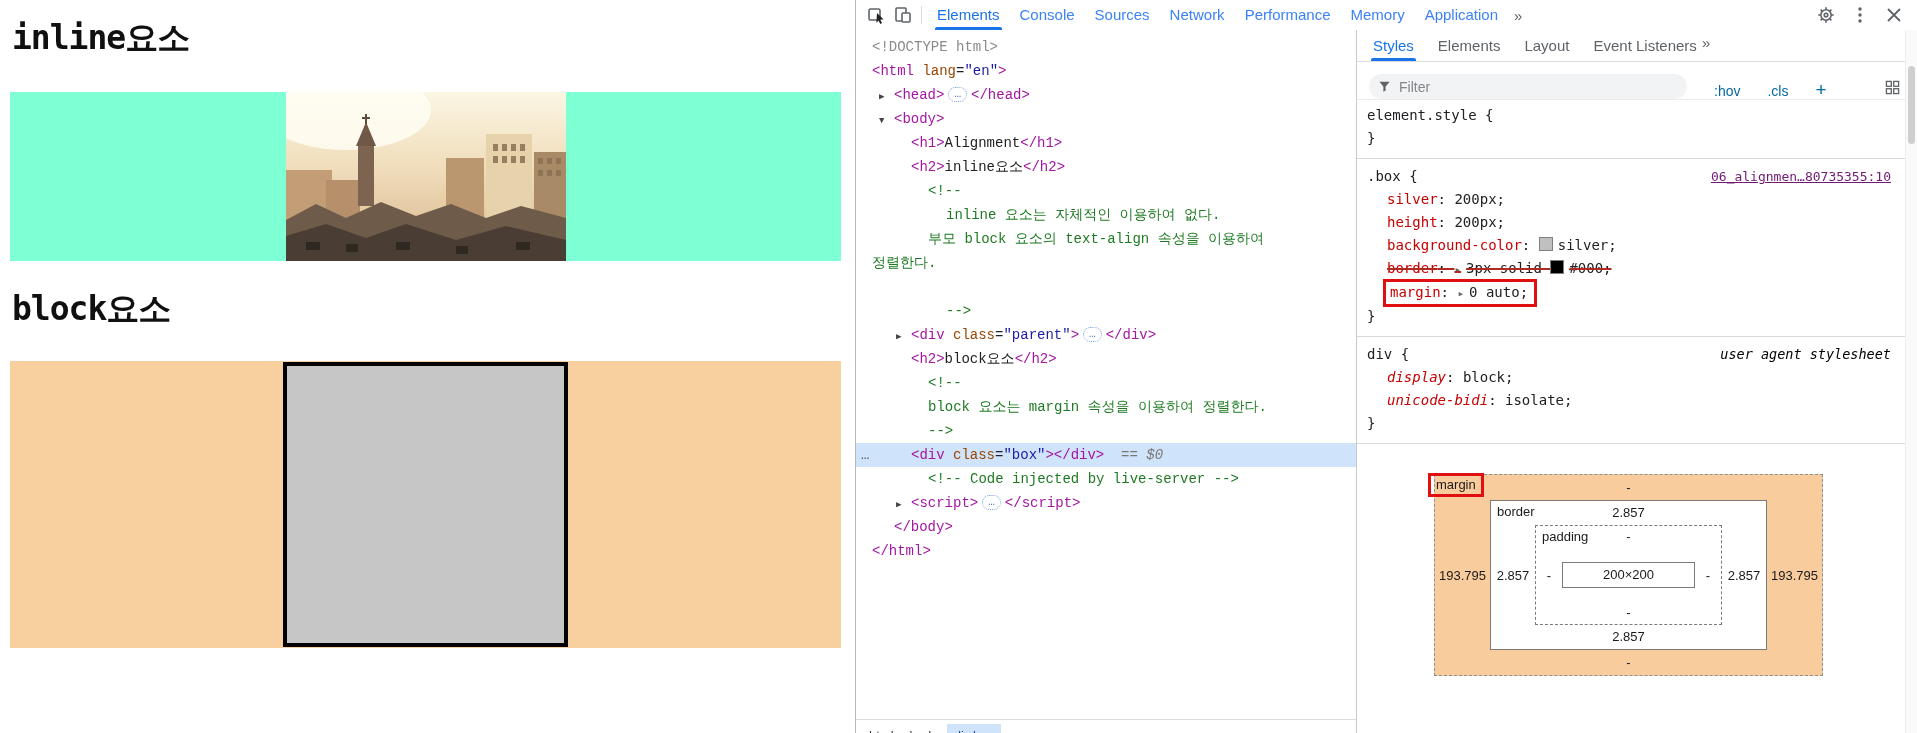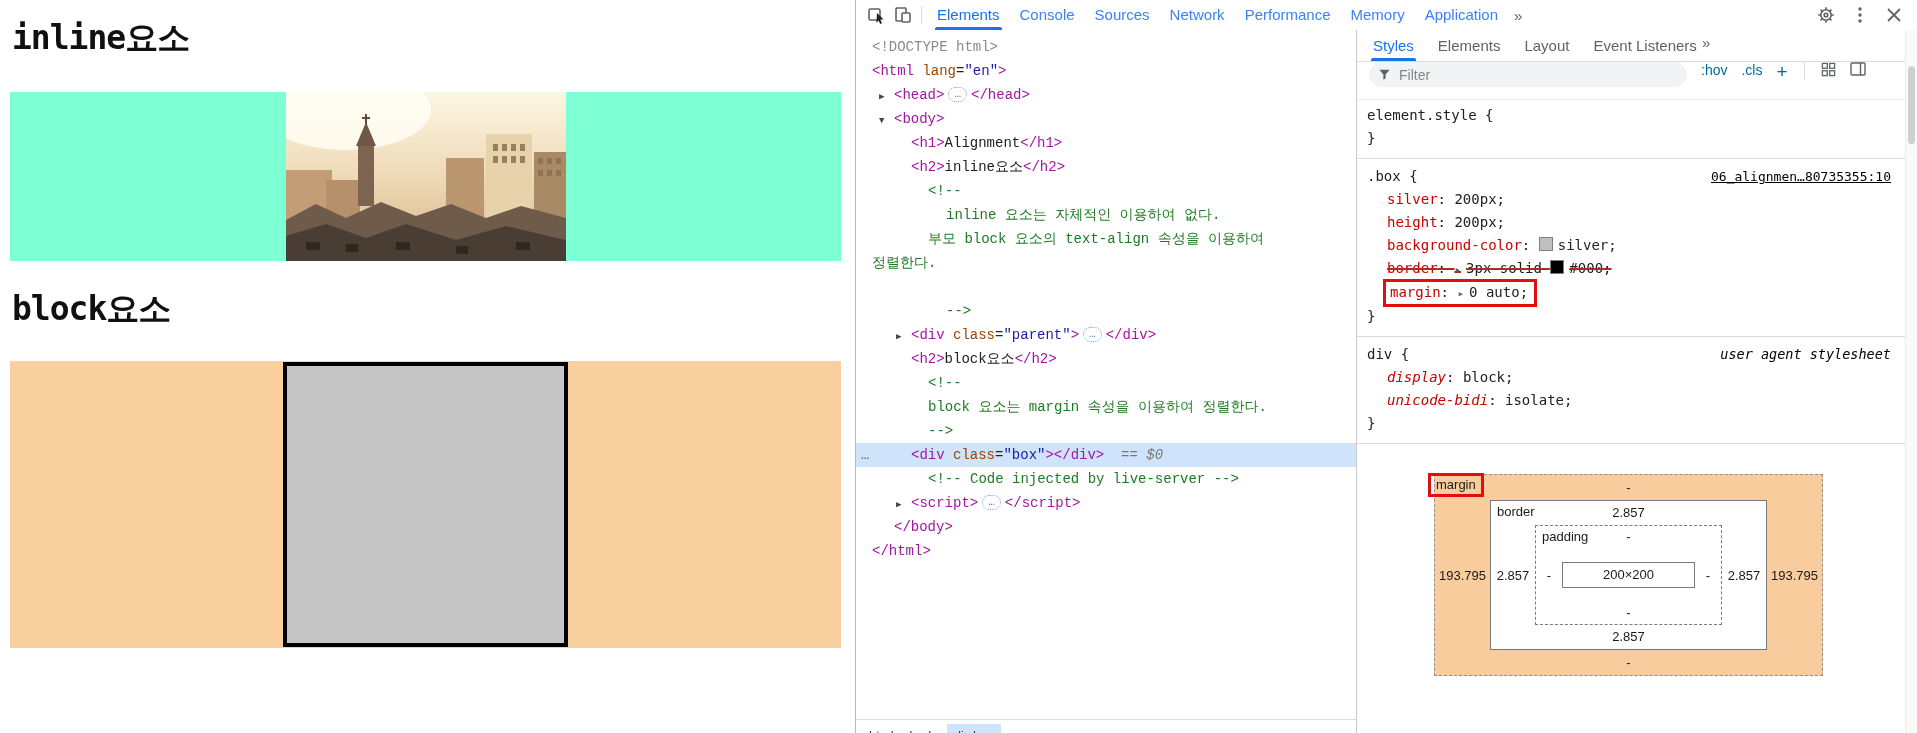--- a/index.html
+++ b/index.html
@@ -55,35 +55,35 @@
   .crumb{padding:4px 7px;}
   .crumb.active{background:#cfe3fb;color:#174ea6;}
 
   
   .styles-panel{flex:1;border-left:1px solid #c9c9c9;position:relative;overflow:hidden;background:#fff;}
   .sb-tabs{height:31px;display:flex;align-items:center;border-bottom:1px solid #dadce0;padding-left:4px;}
   .sb-tab{padding:0 12px;line-height:30px;font-size:15px;color:#5f6368;position:relative;white-space:nowrap;}
   .sb-tab.active{color:#1a73e8;}
   .sb-tab.active::after{content:"";position:absolute;left:10px;right:10px;bottom:0;height:3px;background:#1a73e8;border-radius:2px 2px 0 0;}
   .sb-overflow{color:#5f6368;font-size:15px;padding:0 4px;}
-  .filter-row{height:37px;display:flex;align-items:flex-start;padding:0 12px;gap:14px;border-bottom:1px solid #ececec;}
+  .filter-row{height:37px;display:flex;align-items:flex-end;padding:0 12px;gap:27px;border-bottom:1px solid #ececec;}
   .filter-field{width:318px;height:25px;border-radius:13px;background:#f1f3f4;display:flex;align-items:center;
                 padding:0 9px;gap:6px;box-sizing:border-box;flex:none;}
   .filter-field input{flex:1;border:none;background:transparent;outline:none;font-size:14px;color:#444;font-family:inherit;}
   .filter-field input::placeholder{color:#80868b;}
   .tb-txtbtn{color:#0369a1;font-size:14px;white-space:nowrap;}
   .plusbtn{font-size:19px;line-height:19px;}
   .filter-sep{width:1px;height:18px;background:#dadce0;margin:0 2px;}
 
   .rules{position:absolute;top:68px;left:0;right:12px;bottom:0;
          font-family:"DejaVu Sans Mono","DejaVu Sans",monospace;font-size:14px;color:#202124;}
   .rule{padding:6px 0 8px 10px;border-bottom:1px solid #d9d9d9;line-height:23px;}
   .selector{color:#202124;}
   .brace,.colon,.semi{color:#202124;}
-  .rule-link{float:right;margin-right:14px;color:#000000;font-size:13px;text-decoration:underline;}
+  .rule-link{float:right;margin-right:14px;color:#701a75;font-size:13px;text-decoration:underline;}
   .ua-note{float:right;margin-right:14px;color:#000000;font-size:13.5px;font-style:italic;
            font-family:"DejaVu Sans Mono","DejaVu Sans",monospace;}
   .decl{padding-left:20px;}
   .prop{color:#c80000;}
   .rule.ua .prop{font-style:italic;}
   .cssval{color:#202124;}
   .sh-arrow{color:#666;font-size:11px;margin-right:5px;}
   .swatch{display:inline-block;width:12px;height:12px;border:1px solid #808080;margin-right:5px;vertical-align:-1px;}
   .struck{text-decoration:line-through;text-decoration-thickness:2px;text-decoration-color:#b02a20;}
   .annot-red{display:inline-block;border:3px solid #e01010;padding:0 6px 0 4px;margin:-2px 0 -2px -4px;line-height:21px;}

